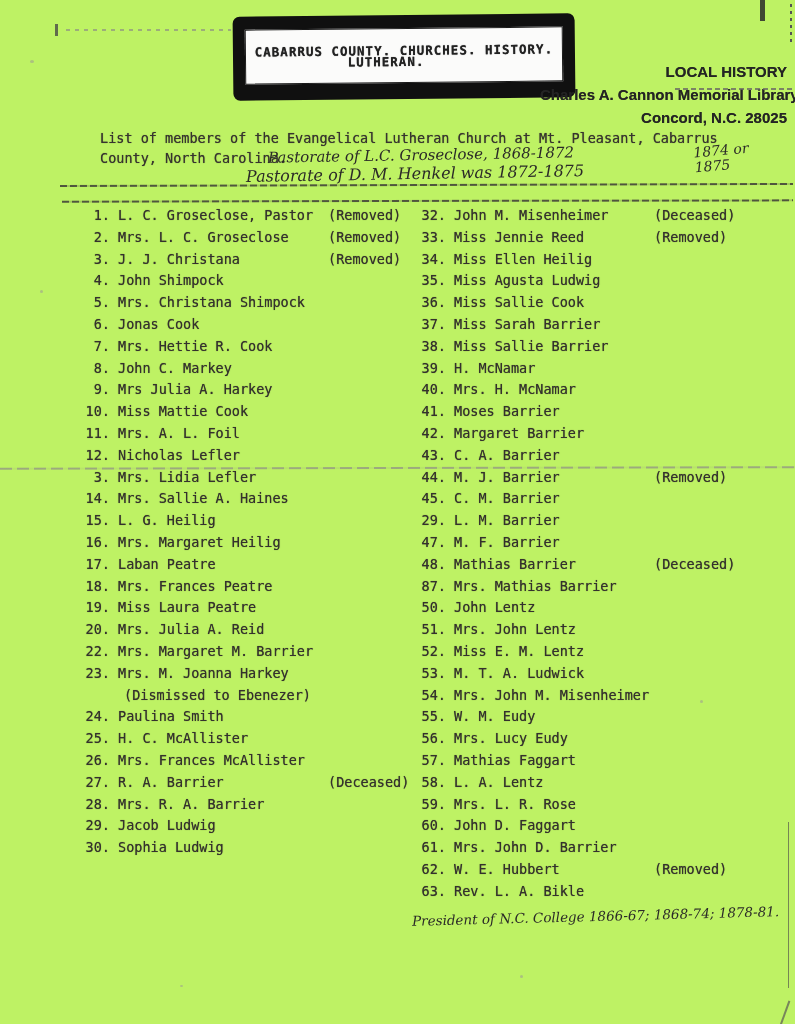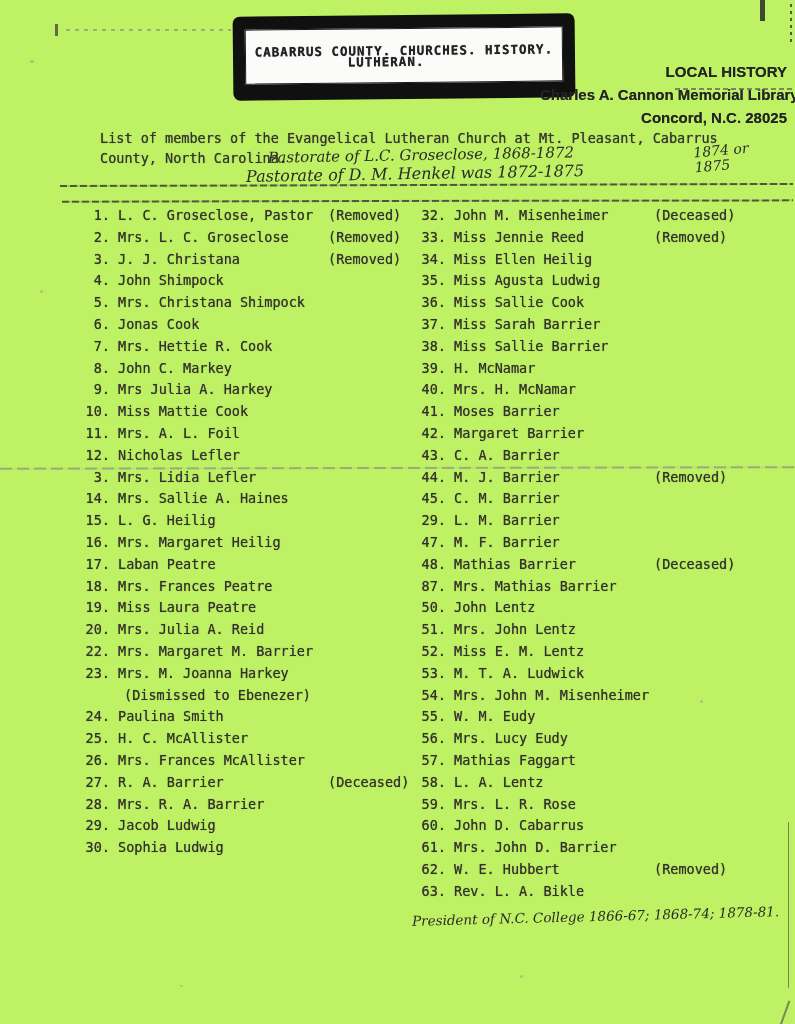--- a/index.html
+++ b/index.html
@@ -345,21 +345,21 @@
       <div class="member-row">
         <span class="member-num">58.</span>
         <span class="member-name">L. A. Lentz</span>
       </div>
       <div class="member-row">
         <span class="member-num">59.</span>
         <span class="member-name">Mrs. L. R. Rose</span>
       </div>
       <div class="member-row">
         <span class="member-num">60.</span>
-        <span class="member-name">John D. Cabarrus</span>
+        <span class="member-name">John D. Faggart</span>
       </div>
       <div class="member-row">
         <span class="member-num">61.</span>
         <span class="member-name">Mrs. John D. Barrier</span>
       </div>
       <div class="member-row">
         <span class="member-num">62.</span>
         <span class="member-name">W. E. Hubbert</span>
         <span class="member-note">(Removed)</span>
       </div>

